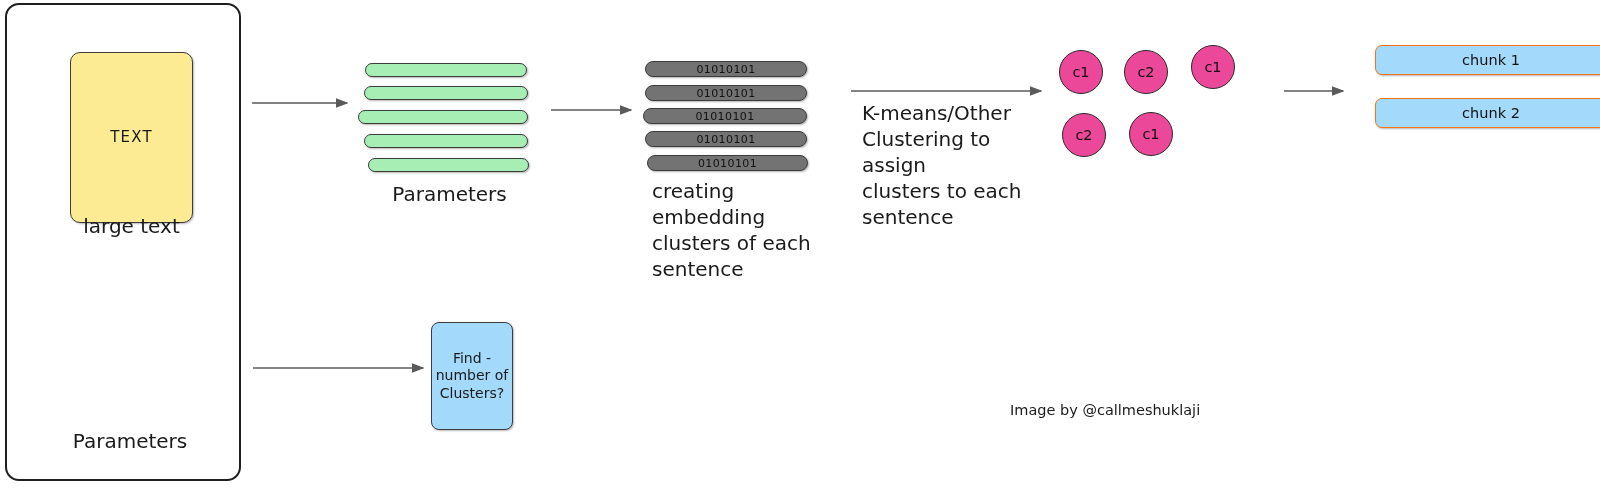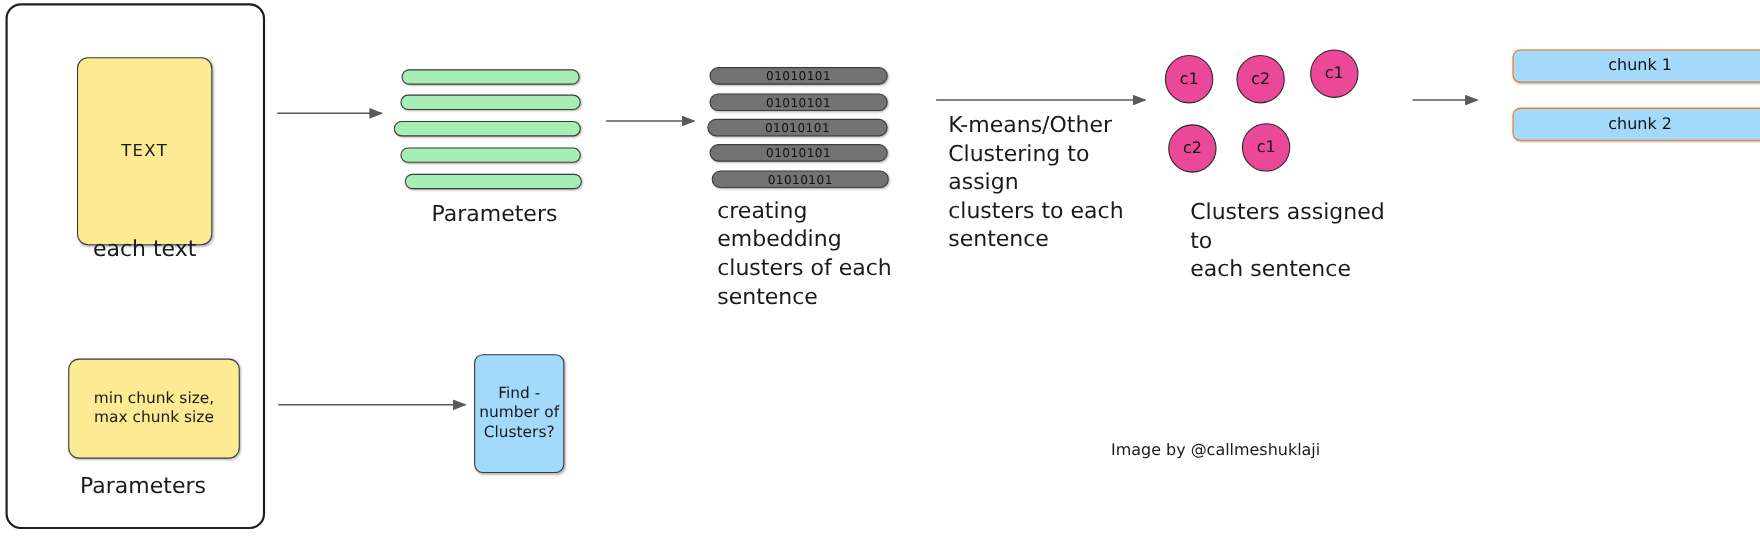--- a/index.html
+++ b/index.html
@@ -162,24 +162,22 @@
     <g stroke="#5a5a5a" stroke-width="1.4" fill="none" marker-end="url(#ah)">
       <line x1="252" y1="103" x2="347" y2="103"></line>
       <line x1="551" y1="110" x2="631" y2="110"></line>
       <line x1="851" y1="91" x2="1041" y2="91"></line>
       <line x1="1284" y1="91" x2="1343" y2="91"></line>
       <line x1="253" y1="368" x2="423" y2="368"></line>
     </g>
   </svg>
 
   <div class="abs node yellow text-box">TEXT</div>
-  <div class="abs caption cap-large-text">each text</div>
-
-  <div class="abs node yellow params-box" style="white-space: pre-line;">min chunk size,
-max chunk size</div>
+  <div class="abs caption cap-large-text">large text</div>
+
   <div class="abs caption cap-parameters">Parameters</div>
 
   <div id="sentence-bars">
       <div class="abs bar" style="left: 365px; top: 63px; width: 162px;"></div>
       <div class="abs bar" style="left: 364px; top: 86px; width: 164px;"></div>
       <div class="abs bar" style="left: 358px; top: 110px; width: 170px;"></div>
       <div class="abs bar" style="left: 364px; top: 134px; width: 164px;"></div>
       <div class="abs bar" style="left: 368px; top: 158px; width: 161px;"></div>
     </div>
   <div class="abs caption cap-sentences">Parameters</div>
@@ -200,22 +198,20 @@
 clusters to each
 sentence</div>
 
   <div id="cluster-circles">
       <div class="abs circle" style="left: 1059px; top: 50px;">c1</div>
       <div class="abs circle" style="left: 1124px; top: 50px;">c2</div>
       <div class="abs circle" style="left: 1191px; top: 45px;">c1</div>
       <div class="abs circle" style="left: 1062px; top: 113px;">c2</div>
       <div class="abs circle" style="left: 1129px; top: 112px;">c1</div>
     </div>
-  <div class="abs caption cap-clusters">Clusters assigned to
-each sentence</div>
 
   <div id="chunk-boxes">
       <div class="abs chunk" style="top: 45px;">chunk 1</div>
       <div class="abs chunk" style="top: 98px;">chunk 2</div>
     </div>
 
   <div class="abs node blue find-box" style="white-space: pre-line;">Find -
 number of
 Clusters?</div>
 

